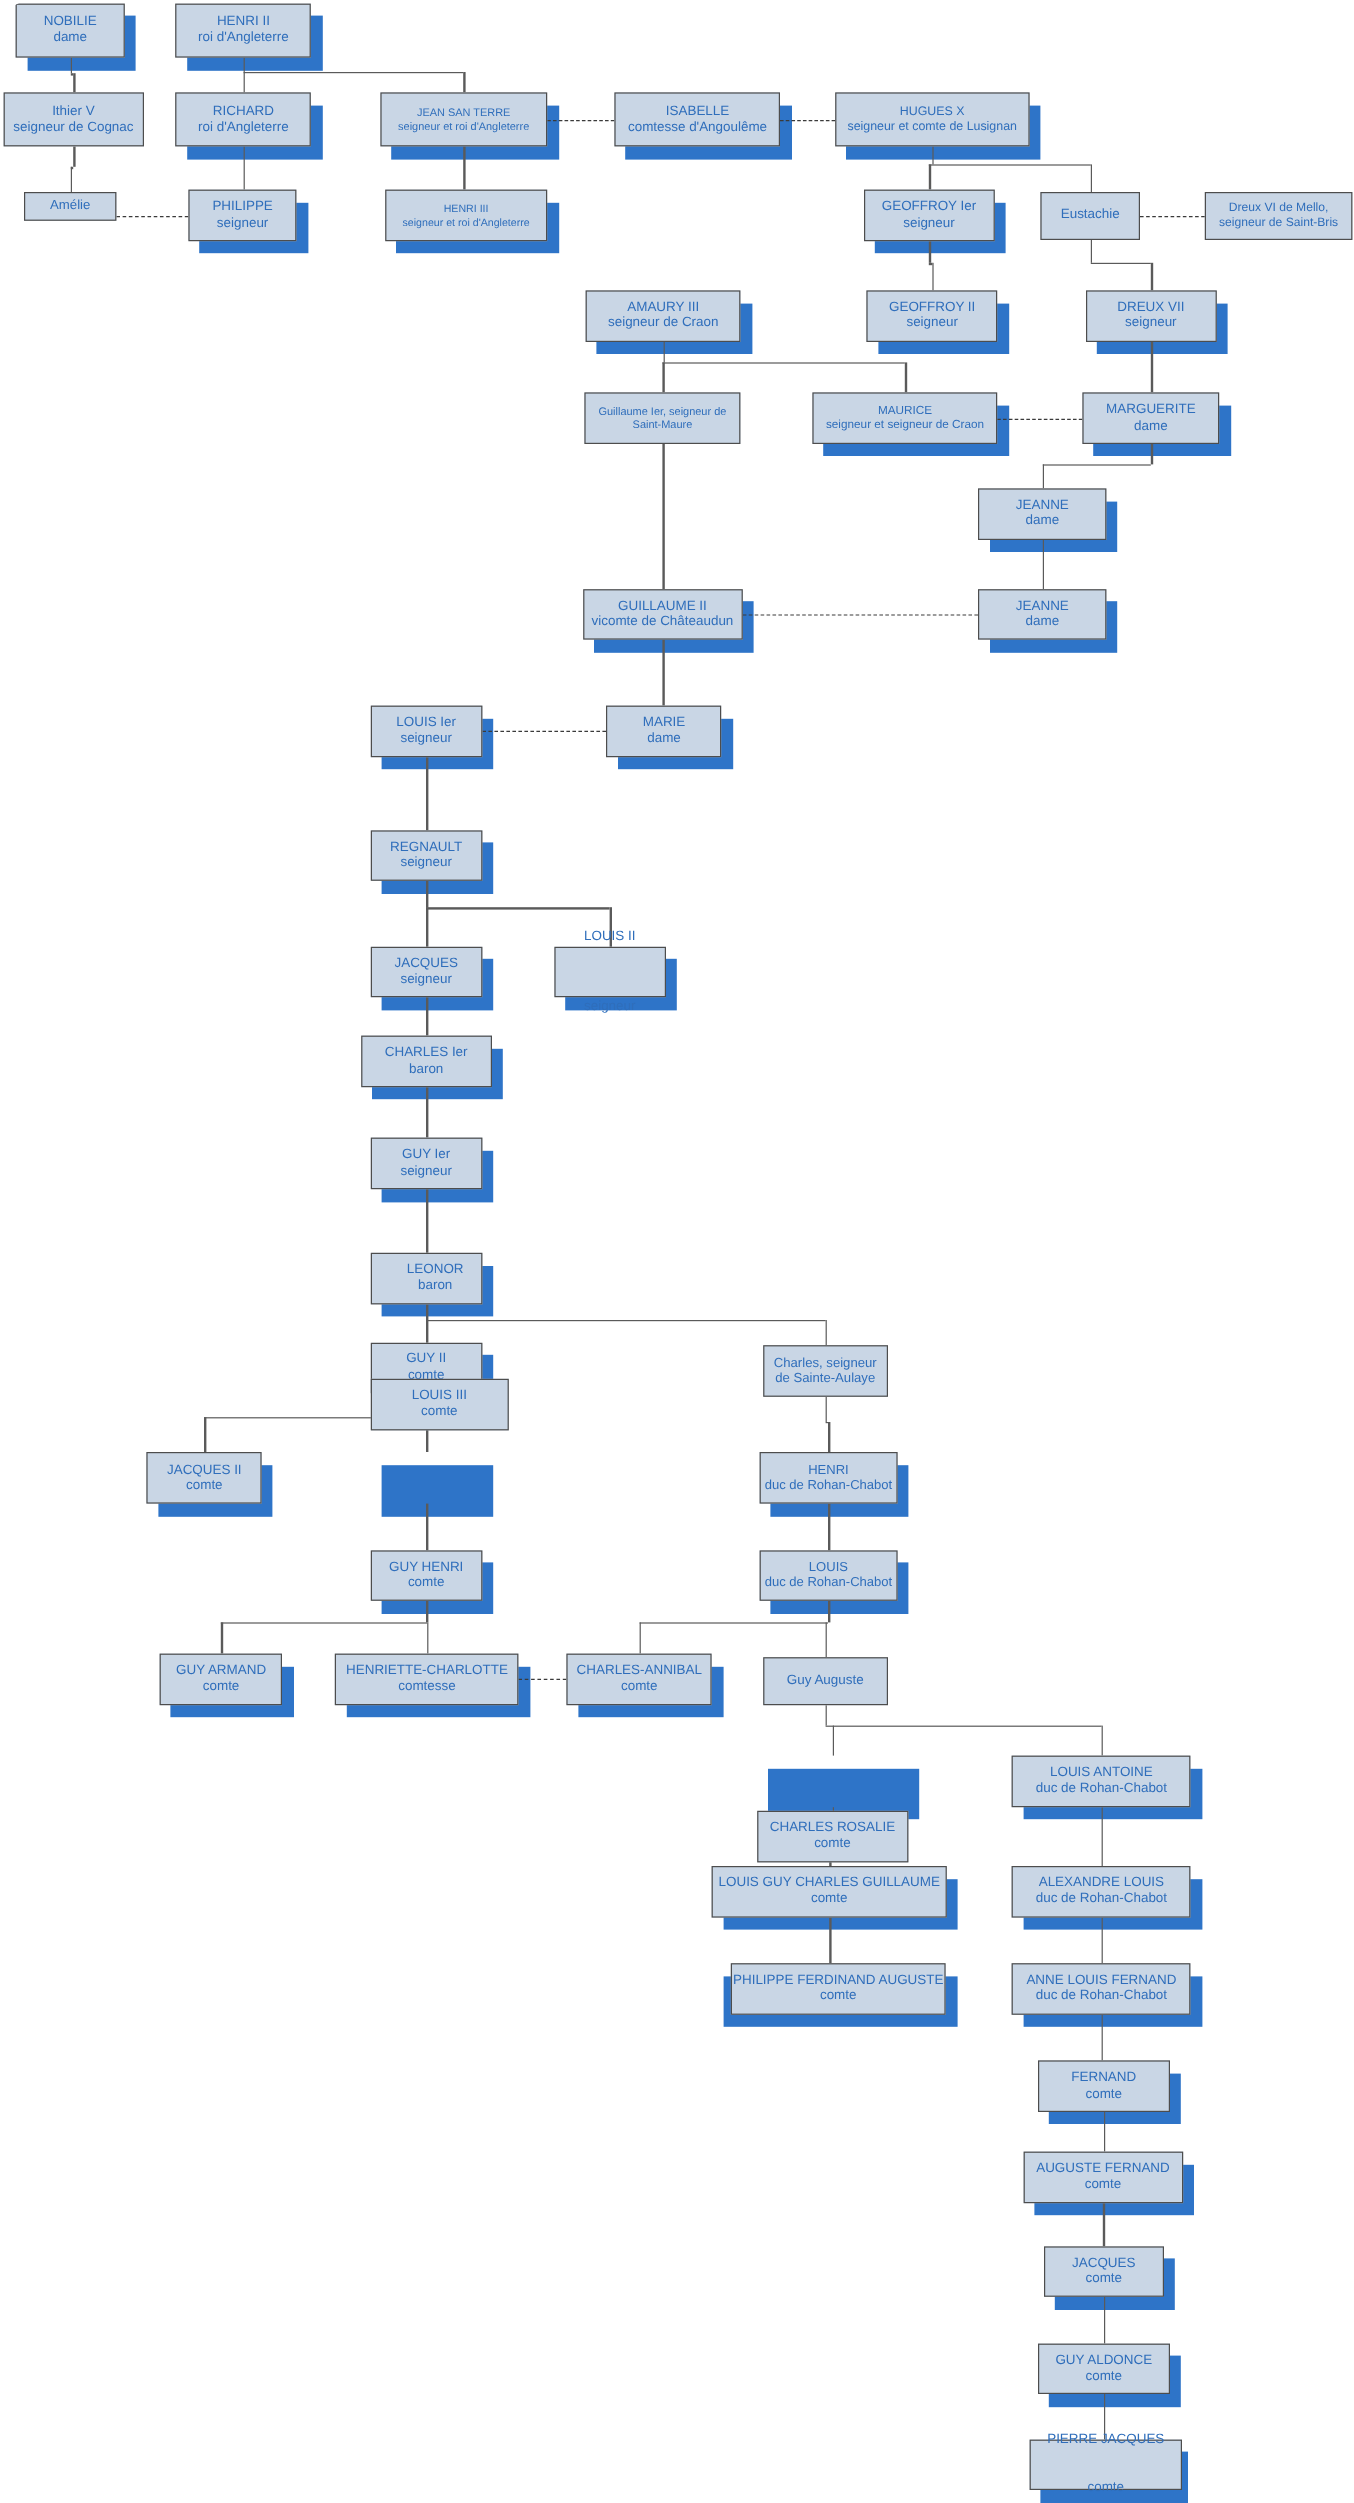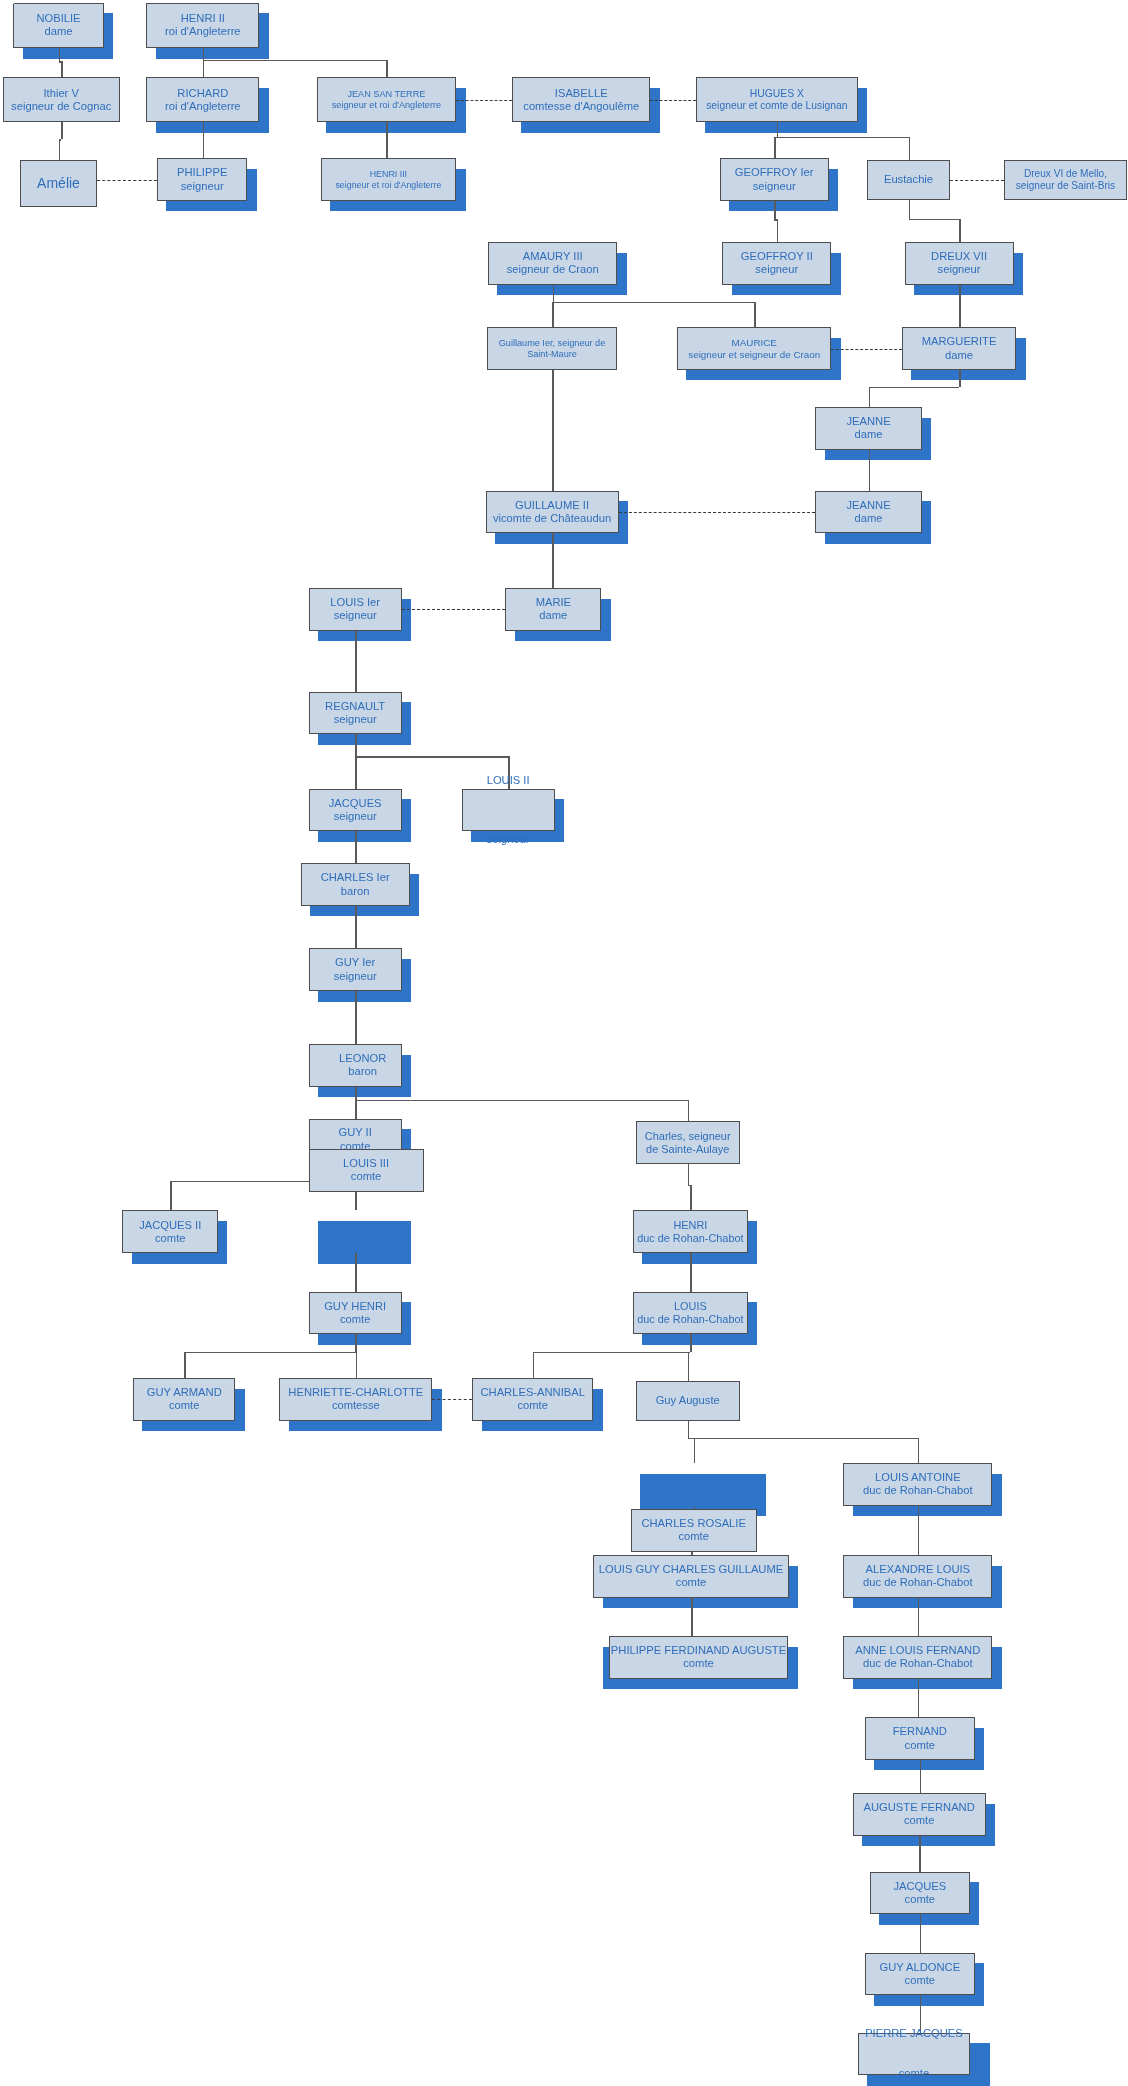--- a/index.html
+++ b/index.html
@@ -212,21 +212,21 @@
       <span class="ttl">seigneur et roi d'Angleterre</span>
     </div>
     <div class="node" style="left: 512.123px; top: 77.1509px; width: 138.34px; height: 45.2264px; font-size: 11.2px;">
       <span class="nm">ISABELLE</span>
       <span class="ttl">comtesse d'Angoulême</span>
     </div>
     <div class="node" style="left: 695.689px; top: 77.1509px; width: 162.283px; height: 45.2264px; font-size: 10.33px;">
       <span class="nm">HUGUES X</span>
       <span class="ttl">seigneur et comte de Lusignan</span>
     </div>
-    <div class="node" style="left: 19.9528px; top: 159.623px; width: 77.1509px; height: 47px; font-size: 14px;">
+    <div class="node" style="left: 19.9528px; top: 159.623px; width: 77.1509px; height: 24px; font-size: 11px;">
       <span class="nm">Amélie</span>
     </div>
     <div class="node" style="left: 156.962px; top: 158.292px; width: 90.4528px; height: 42.566px; font-size: 11.2px;">
       <span class="nm">PHILIPPE</span>
       <span class="ttl">seigneur</span>
     </div>
     <div class="node" style="left: 320.575px; top: 158.292px; width: 135.679px; height: 42.566px; font-size: 8.85px;">
       <span class="nm">HENRI III</span>
       <span class="ttl">seigneur et roi d'Angleterre</span>
     </div>
@@ -385,17 +385,17 @@
       <span class="ttl">comte</span>
     </div>
     <div class="node" style="left: 869.943px; top: 1871.58px; width: 99.7642px; height: 42.566px; font-size: 11.2px;">
       <span class="nm">JACQUES</span>
       <span class="ttl">comte</span>
     </div>
     <div class="node" style="left: 864.623px; top: 1952.72px; width: 110.406px; height: 42.566px; font-size: 11.2px;">
       <span class="nm">GUY ALDONCE</span>
       <span class="ttl">comte</span>
     </div>
-    <div class="node" style="left: 857.972px; top: 2032.53px; width: 112px; height: 42.566px; font-size: 11.2px; gap: 27px;">
+    <div class="node" style="left: 857.972px; top: 2032.53px; width: 127px; height: 42.566px; font-size: 11.2px; gap: 27px;">
       <span class="nm">PIERRE JACQUES</span>
       <span class="ttl">comte</span>
     </div>
   </div>
 
 </body></html>

